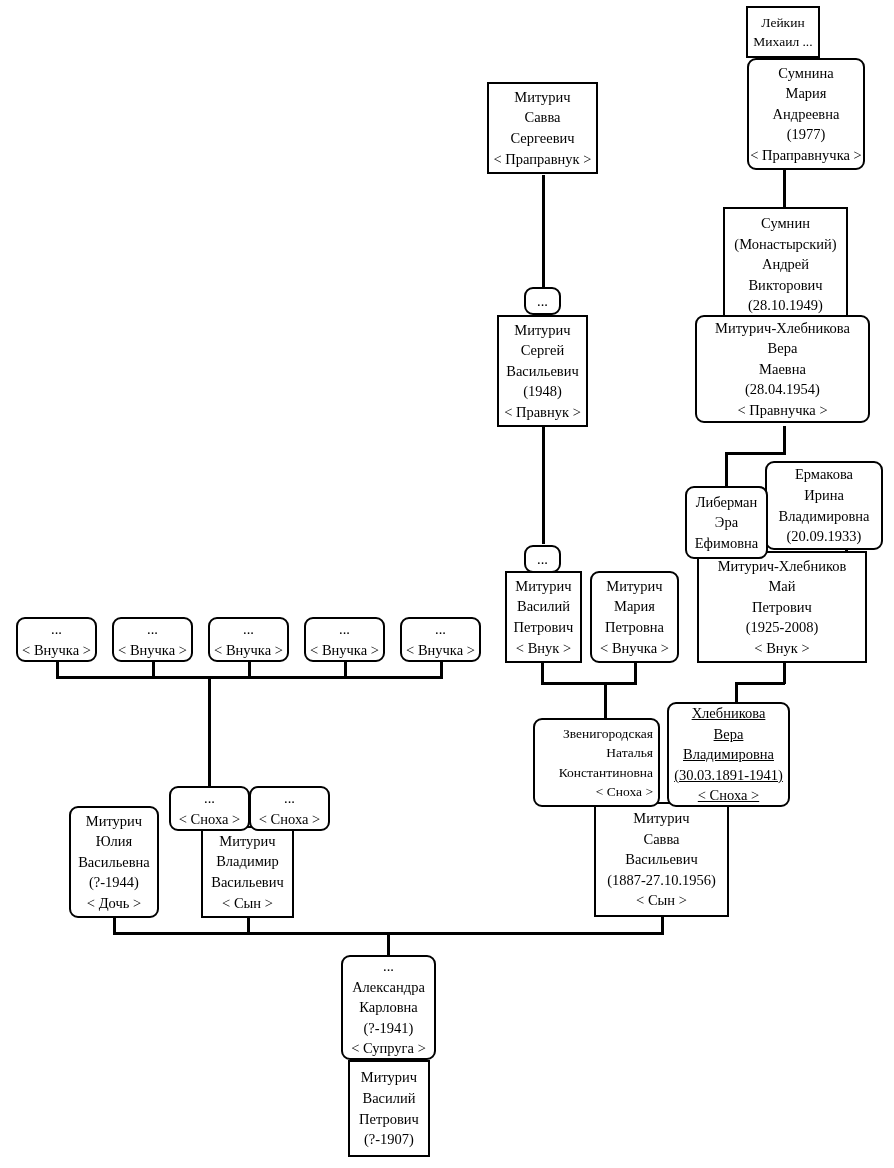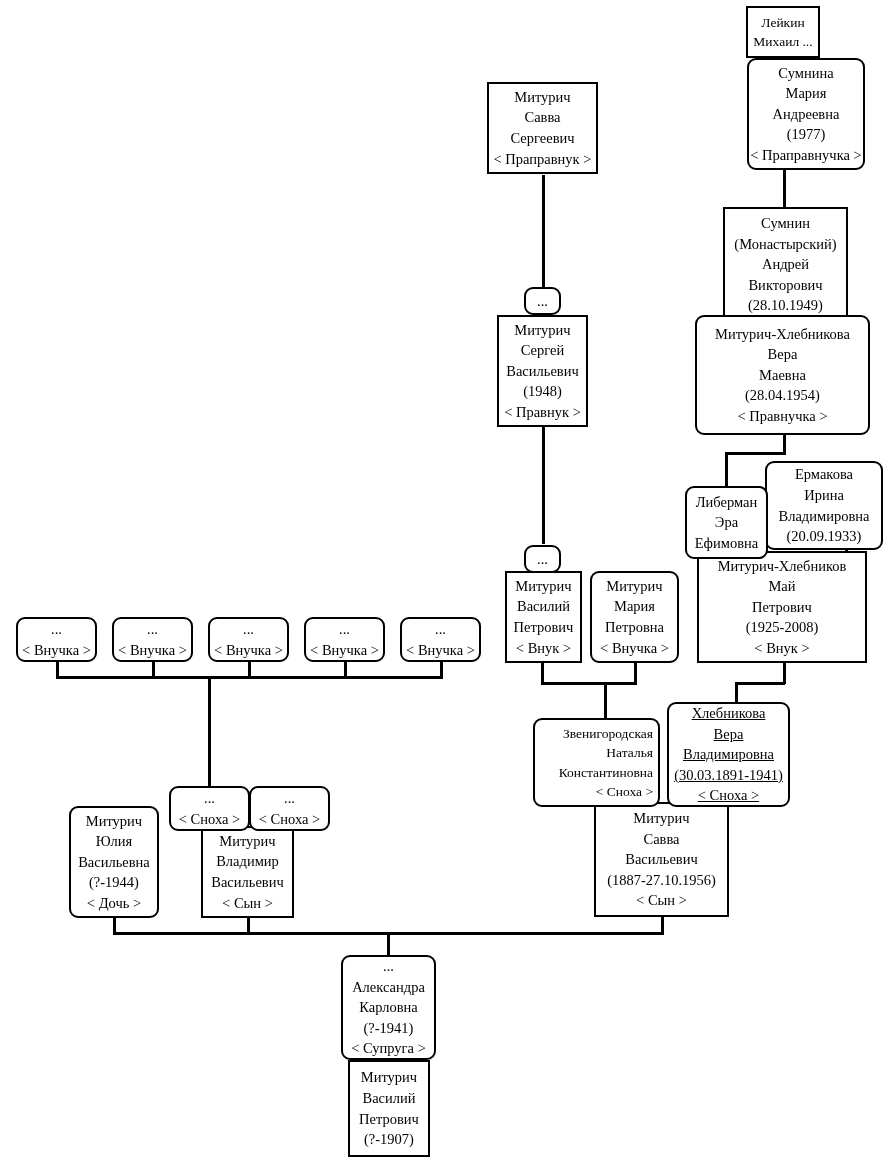--- a/index.html
+++ b/index.html
@@ -124,21 +124,21 @@
   </div>
 
   <div class="node square" style="left:723px; top:207px; width:125px; height:115px;">
     <span class="ln">Сумнин</span>
     <span class="ln">(Монастырский)</span>
     <span class="ln">Андрей</span>
     <span class="ln">Викторович</span>
     <span class="ln">(28.10.1949)</span>
   </div>
 
-  <div class="node rounded" style="left:695px; top:315px; width:175px; height:120px;">
+  <div class="node rounded" style="left:695px; top:315px; width:175px; height:108px;">
     <span class="ln">Митурич-Хлебникова</span>
     <span class="ln">Вера</span>
     <span class="ln">Маевна</span>
     <span class="ln">(28.04.1954)</span>
     <span class="rel">&lt; Правнучка &gt;</span>
   </div>
 
   <div class="node rounded" style="left:524px; top:287px; width:37px; height:28px;">
     <span class="ln">...</span>
   </div>

